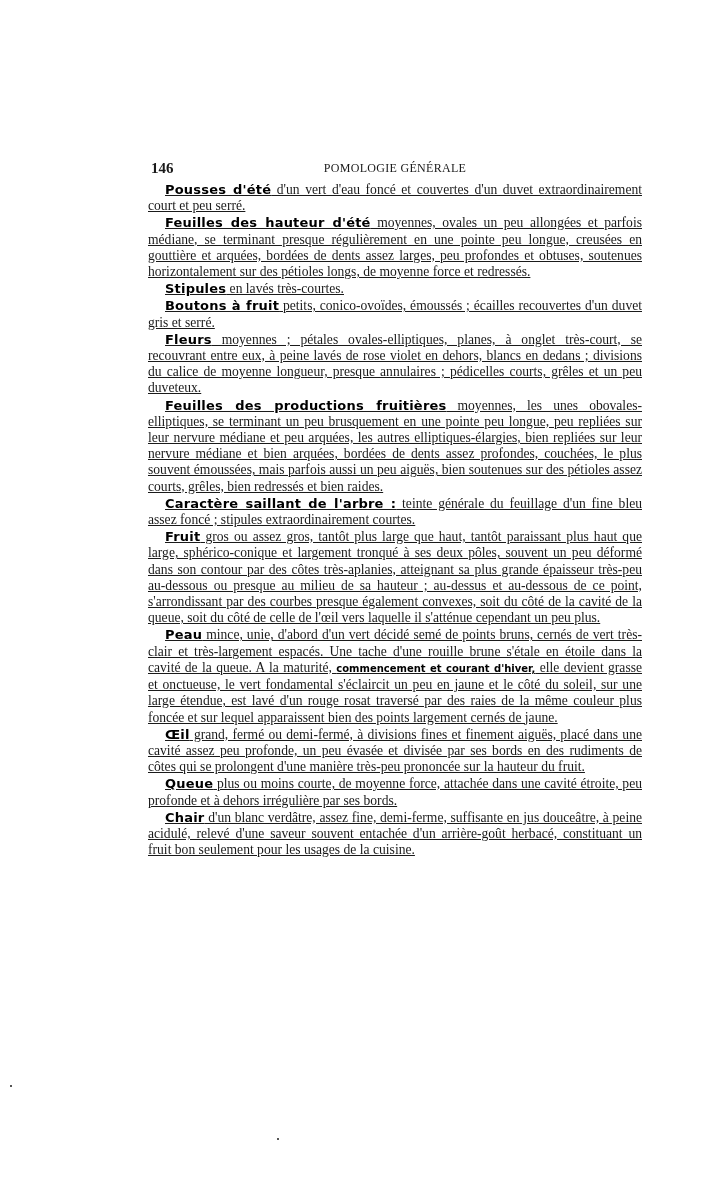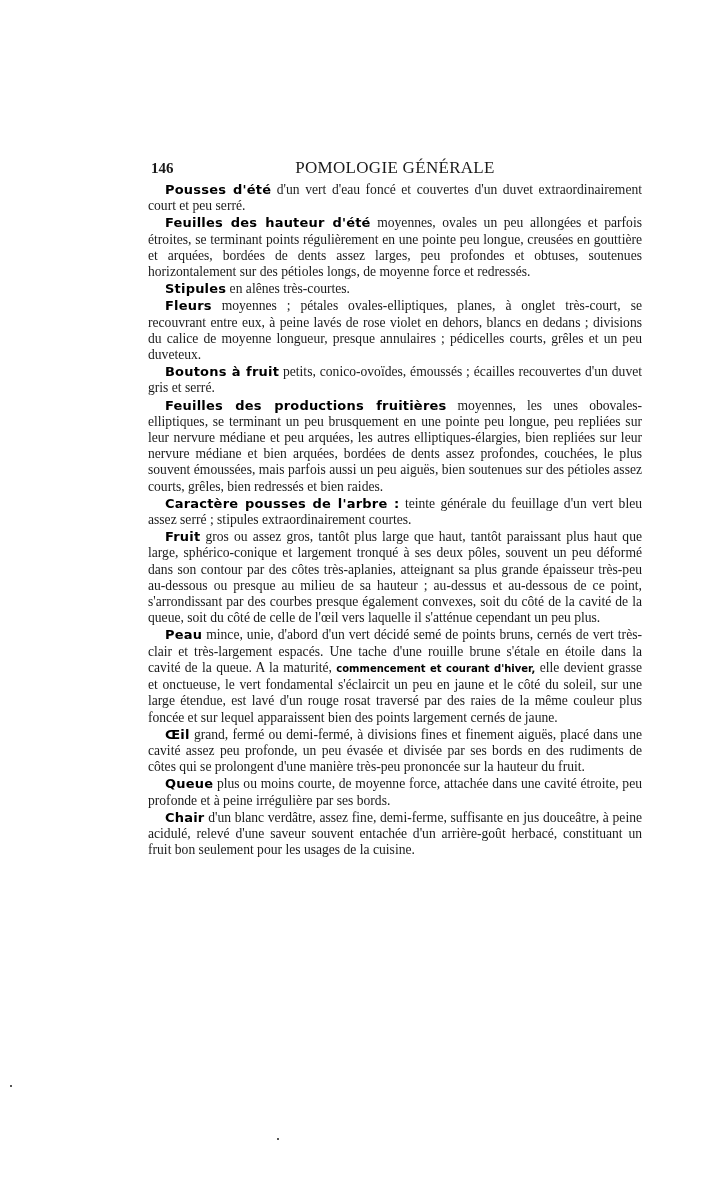--- a/index.html
+++ b/index.html
@@ -33,32 +33,33 @@
     top: 0;
     font-weight: bold;
     font-size: 15px;
   }
   .running-title {
     position: absolute;
     left: 0;
     right: 0;
     top: 0;
     text-align: center;
-    font-size: 17px;
+    font-size: 12px;
     letter-spacing: 0.3px;
   }
   .body-text {
     font-size: 13.6px;
     line-height: 16.2px;
     text-align: justify;
     hyphens: manual;
   }
   .para {
     margin: 0 0 1px 0;
     text-indent: 17px;
+    text-decoration: underline;
   }
   .lead {
     font-family: "DejaVu Sans", "Liberation Sans", sans-serif;
     font-weight: bold;
     font-size: 13px;
     letter-spacing: 0.2px;
     color: #000;
   }
   .inline-bold {
     font-family: "DejaVu Sans", "Liberation Sans", sans-serif;
@@ -78,38 +79,38 @@
 
 <div class="page">
   <div class="running-head">
     <span class="page-number">146</span>
     <span class="running-title">POMOLOGIE GÉNÉRALE</span>
   </div>
 
   <div class="body-text">
     <p class="para"><span class="lead">Pousses d'été</span><span> d'un vert d'eau foncé et couvertes d'un duvet extraordinairement court et peu serré.</span></p>
 
-    <p class="para"><span class="lead">Feuilles des hauteur d'été</span><span> moyennes, ovales un peu allongées et parfois étroites, se terminant points régulièrement en une pointe peu longue, creusées en gouttière et arquées, bordées de dents assez larges, peu profondes et obtuses, soutenues horizontalement sur des pétioles longs, de moyenne force et redressés.</span></p>
+    <p class="para"><span class="lead">Feuilles des hauteur d'été</span><span> moyennes, ovales un peu allongées et parfois médiane, se terminant presque régulièrement en une pointe peu longue, creusées en gouttière et arquées, bordées de dents assez larges, peu profondes et obtuses, soutenues horizontalement sur des pétioles longs, de moyenne force et redressés.</span></p>
 
-    <p class="para"><span class="lead">Stipules</span><span> en alênes très-courtes.</span></p>
+    <p class="para"><span class="lead">Stipules</span><span> en lavés très-courtes.</span></p>
+
+    <p class="para"><span class="lead">Boutons à fruit</span><span> petits, conico-ovoïdes, émoussés ; écailles recouvertes d'un duvet gris et serré.</span></p>
 
     <p class="para"><span class="lead">Fleurs</span><span> moyennes ; pétales ovales-elliptiques, planes, à onglet très-court, se recouvrant entre eux, à peine lavés de rose violet en dehors, blancs en dedans ; divisions du calice de moyenne longueur, presque annulaires ; pédicelles courts, grêles et un peu duveteux.</span></p>
 
-    <p class="para"><span class="lead">Boutons à fruit</span><span> petits, conico-ovoïdes, émoussés ; écailles recouvertes d'un duvet gris et serré.</span></p>
-
     <p class="para"><span class="lead">Feuilles des productions fruitières</span><span> moyennes, les unes obovales-elliptiques, se terminant un peu brusquement en une pointe peu longue, peu repliées sur leur nervure médiane et peu arquées, les autres elliptiques-élargies, bien repliées sur leur nervure médiane et bien arquées, bordées de dents assez profondes, couchées, le plus souvent émoussées, mais parfois aussi un peu aiguës, bien soutenues sur des pétioles assez courts, grêles, bien redressés et bien raides.</span></p>
 
-    <p class="para"><span class="lead">Caractère pousses de l'arbre :</span><span> teinte générale du feuillage d'un vert bleu assez serré ; stipules extraordinairement courtes.</span></p>
+    <p class="para"><span class="lead">Caractère saillant de l'arbre :</span><span> teinte générale du feuillage d'un fine bleu assez foncé ; stipules extraordinairement courtes.</span></p>
 
     <p class="para"><span class="lead">Fruit</span><span> gros ou assez gros, tantôt plus large que haut, tantôt paraissant plus haut que large, sphérico-conique et largement tronqué à ses deux pôles, souvent un peu déformé dans son contour par des côtes très-aplanies, atteignant sa plus grande épaisseur très-peu au-dessous ou presque au milieu de sa hauteur ; au-dessus et au-dessous de ce point, s'arrondissant par des courbes presque également convexes, soit du côté de la cavité de la queue, soit du côté de celle de l'œil vers laquelle il s'atténue cependant un peu plus.</span></p>
 
     <p class="para"><span class="lead">Peau</span><span> mince, unie, d'abord d'un vert décidé semé de points bruns, cernés de vert très-clair et très-largement espacés. Une tache d'une rouille brune s'étale en étoile dans la cavité de la queue. A la maturité, </span><span class="inline-bold">commencement et courant d'hiver,</span><span> elle devient grasse et onctueuse, le vert fondamental s'éclaircit un peu en jaune et le côté du soleil, sur une large étendue, est lavé d'un rouge rosat traversé par des raies de la même couleur plus foncée et sur lequel apparaissent bien des points largement cernés de jaune.</span></p>
 
     <p class="para"><span class="lead">Œil</span><span> grand, fermé ou demi-fermé, à divisions fines et finement aiguës, placé dans une cavité assez peu profonde, un peu évasée et divisée par ses bords en des rudiments de côtes qui se prolongent d'une manière très-peu prononcée sur la hauteur du fruit.</span></p>
 
-    <p class="para"><span class="lead">Queue</span><span> plus ou moins courte, de moyenne force, attachée dans une cavité étroite, peu profonde et à peine irrégulière par ses bords.</span></p>
+    <p class="para"><span class="lead">Queue</span><span> plus ou moins courte, de moyenne force, attachée dans une cavité étroite, peu profonde et à dehors irrégulière par ses bords.</span></p>
 
     <p class="para"><span class="lead">Chair</span><span> d'un blanc verdâtre, assez fine, demi-ferme, suffisante en jus douceâtre, à peine acidulé, relevé d'une saveur souvent entachée d'un arrière-goût herbacé, constituant un fruit bon seulement pour les usages de la cuisine.</span></p>
   </div>
 </div>
 
 <div class="speck" style="left:277px; top:1138px;"></div>
 <div class="speck" style="left:10px; top:1085px;"></div>
 
 </body></html>

